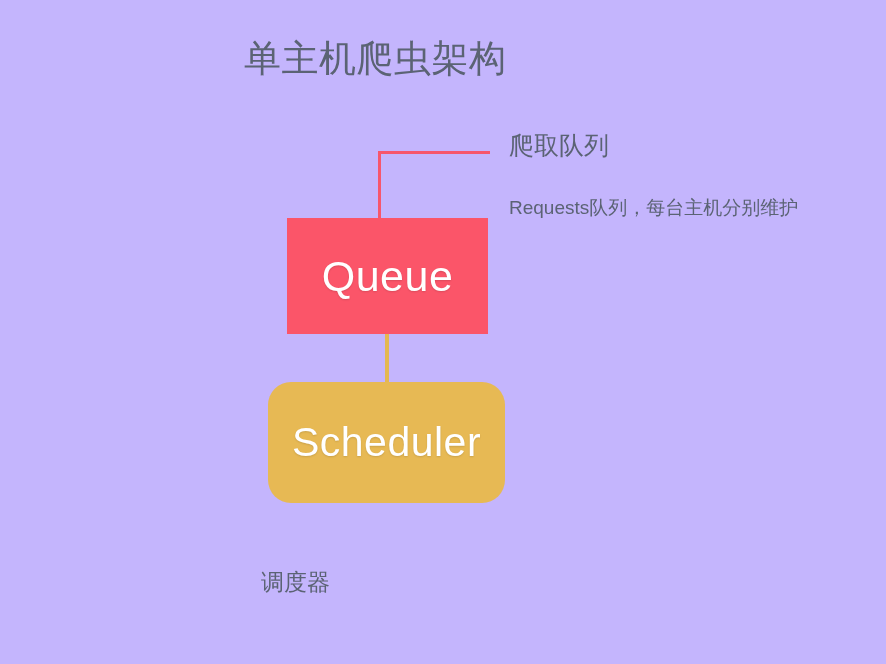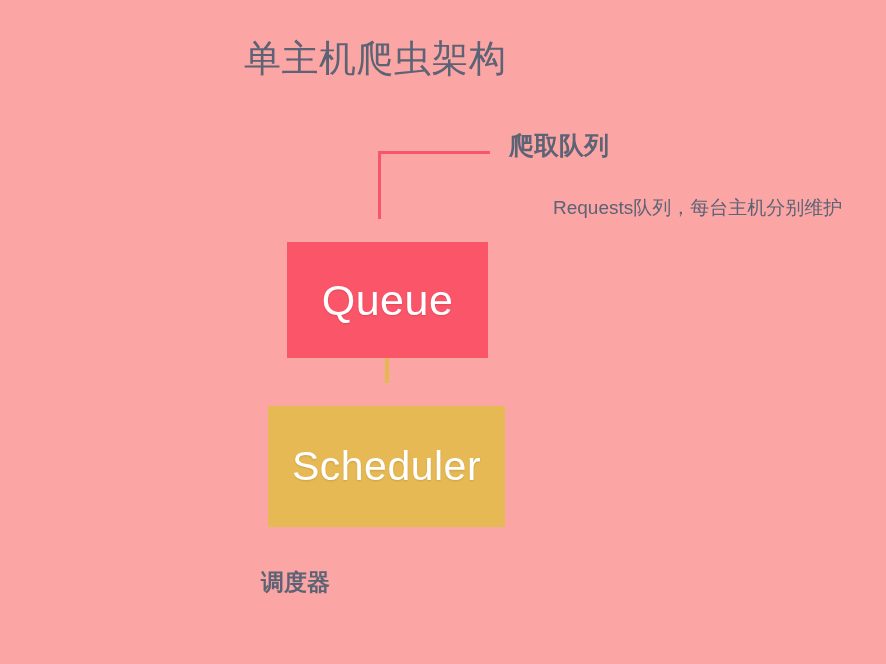--- a/index.html
+++ b/index.html
@@ -16,21 +16,21 @@
     position: relative;
     -webkit-font-smoothing: antialiased;
   }
 
   #slide {
     position: absolute;
     left: 0;
     top: 0;
     width: 886px;
     height: 664px;
-    background: #fca5a5;
+    background: #c4b5fd;
   }
 
   
   .slide-title {
     position: absolute;
     left: 244px;
     top: 34px;
     font-size: 37px;
     line-height: 50px;
     letter-spacing: 0.5px;
@@ -43,39 +43,39 @@
   .node {
     position: absolute;
     box-sizing: border-box;
     display: flex;
     align-items: center;
     justify-content: center;
     color: #ffffff;
     font-weight: 400;
     letter-spacing: 0.5px;
     text-shadow: 0 1px 2px rgba(0,0,0,0.13);
-    margin-top: 24px;
   }
 
   .node-queue {
     left: 287px;
     top: 218px;
     width: 201px;
     height: 116px;
     background: #fb5569;
     font-size: 43px;
   }
 
   .node-scheduler {
     left: 268px;
     top: 382px;
     width: 237px;
     height: 121px;
     background: #e7b954;
     font-size: 41px;
+    border-radius: 23px;
   }
 
   
   .conn {
     position: absolute;
   }
   
   .conn-queue-riser {
     left: 378px;
     top: 151px;
@@ -100,33 +100,33 @@
     background: #e4b851;
   }
 
   
   .ann-heading {
     position: absolute;
     color: #5b6374;
     font-size: 25px;
     line-height: 34px;
     white-space: nowrap;
-    font-weight: 700;
+    font-weight: 400;
   }
   .ann-body {
     position: absolute;
     color: #5b6374;
     font-size: 19px;
     line-height: 28px;
     white-space: nowrap;
     font-weight: 400;
   }
 
   .queue-heading   { left: 509px; top: 128px; }
-  .queue-body      { left: 509px; top: 194px; margin-left: 44px; }
+  .queue-body      { left: 509px; top: 194px; }
   .sched-heading   { left: 261px; top: 545px; font-size: 23px; margin-top: 20px; }
   .sched-body      { left: 247px; top: 607px; }
 </style>
 </head>
 <body>
 
 <div id="slide">
 
   <div class="slide-title">单主机爬虫架构</div>
 

